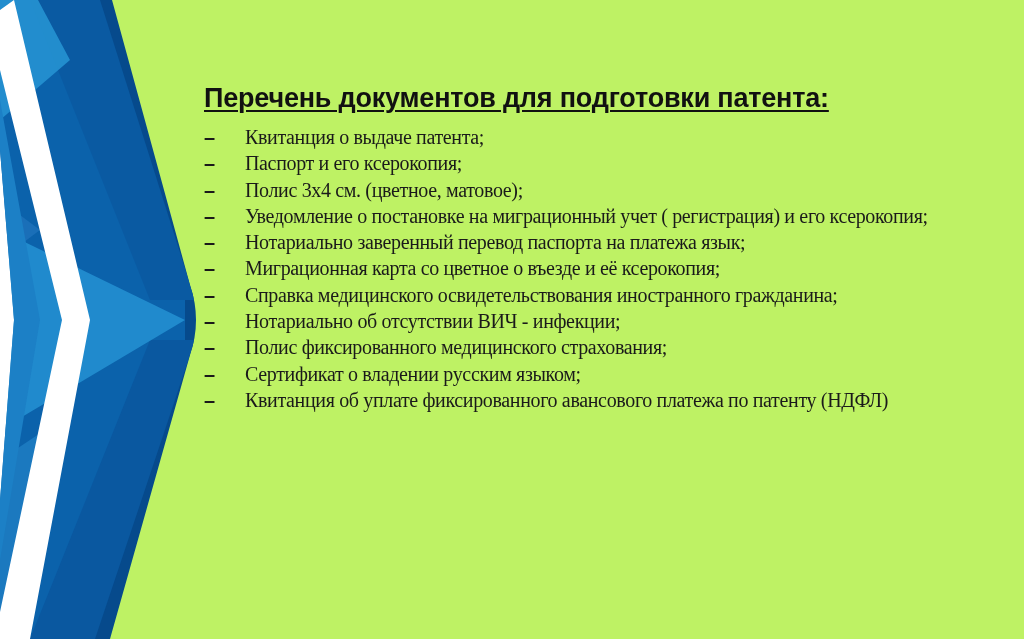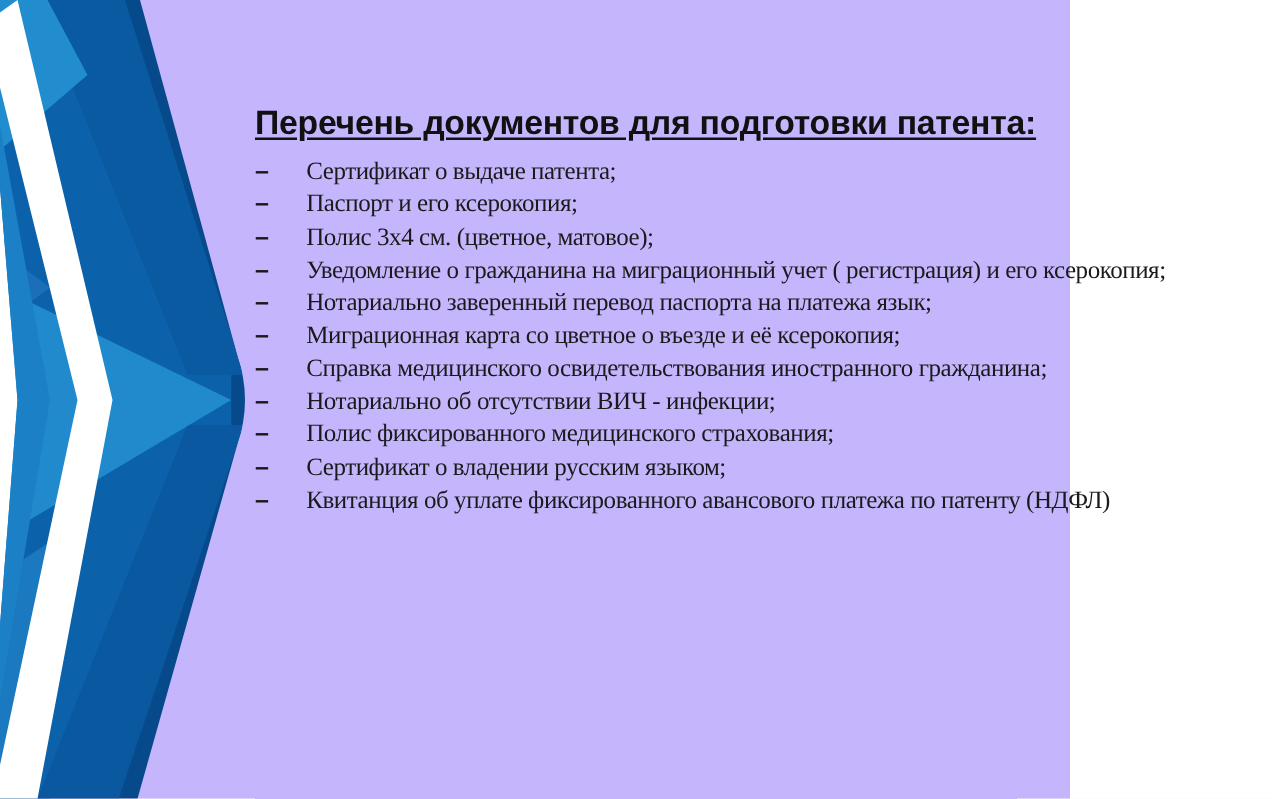--- a/index.html
+++ b/index.html
@@ -5,23 +5,23 @@
     html, body {
       margin: 0;
       padding: 0;
       width: 1024px;
       height: 639px;
       background: #ffffff;
       overflow: hidden;
     }
     .slide {
       position: relative;
-      width: 856px;
+      width: 1024px;
       height: 639px;
-      background: #c4b5fd;
+      background: #bef264;
     }
     .deco {
       position: absolute;
       left: 0;
       top: 0;
       width: 220px;
       height: 639px;
     }
     .title {
       position: absolute;
@@ -103,33 +103,33 @@
     <path d="M0,150 L14,320 L0,500 Z" fill="#ffffff"></path>
 
     <path d="M0,100 L40,320 L0,560 L0,500 L14,320 L0,150 Z" fill="#1c80c6"></path>
   </svg>
 
   <div class="title">Перечень документов для подготовки патента:</div>
 
   <ul class="doc-list">
     <li class="doc-item">
       <span class="dash">–</span>
-      <span class="text">Сертификат о выдаче патента;</span>
+      <span class="text">Квитанция о выдаче патента;</span>
     </li>
     <li class="doc-item">
       <span class="dash">–</span>
       <span class="text">Паспорт и его ксерокопия;</span>
     </li>
     <li class="doc-item">
       <span class="dash">–</span>
       <span class="text">Полис 3х4 см. (цветное, матовое);</span>
     </li>
     <li class="doc-item">
       <span class="dash">–</span>
-      <span class="text">Уведомление о гражданина на миграционный учет ( регистрация) и его ксерокопия;</span>
+      <span class="text">Уведомление о постановке на миграционный учет ( регистрация) и его ксерокопия;</span>
     </li>
     <li class="doc-item">
       <span class="dash">–</span>
       <span class="text">Нотариально заверенный перевод паспорта на платежа язык;</span>
     </li>
     <li class="doc-item">
       <span class="dash">–</span>
       <span class="text">Миграционная карта со цветное о въезде и её ксерокопия;</span>
     </li>
     <li class="doc-item">

